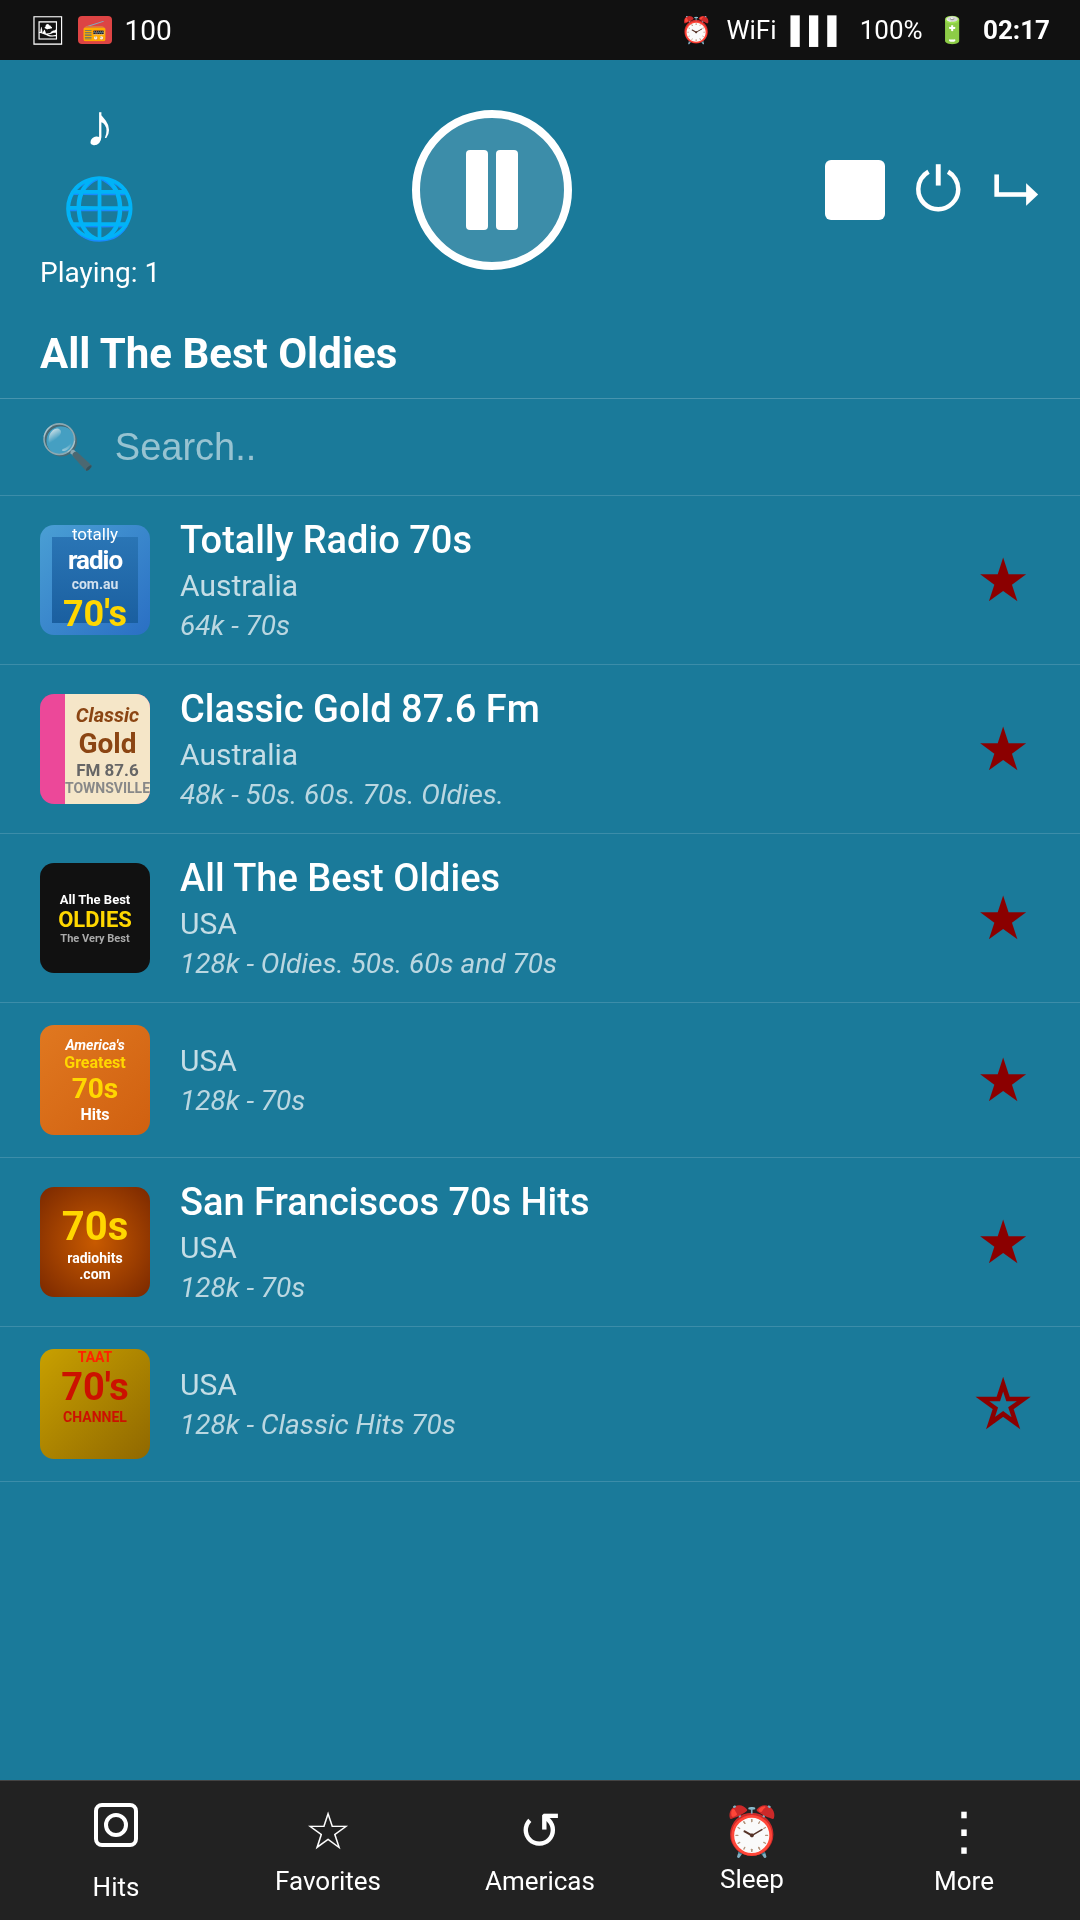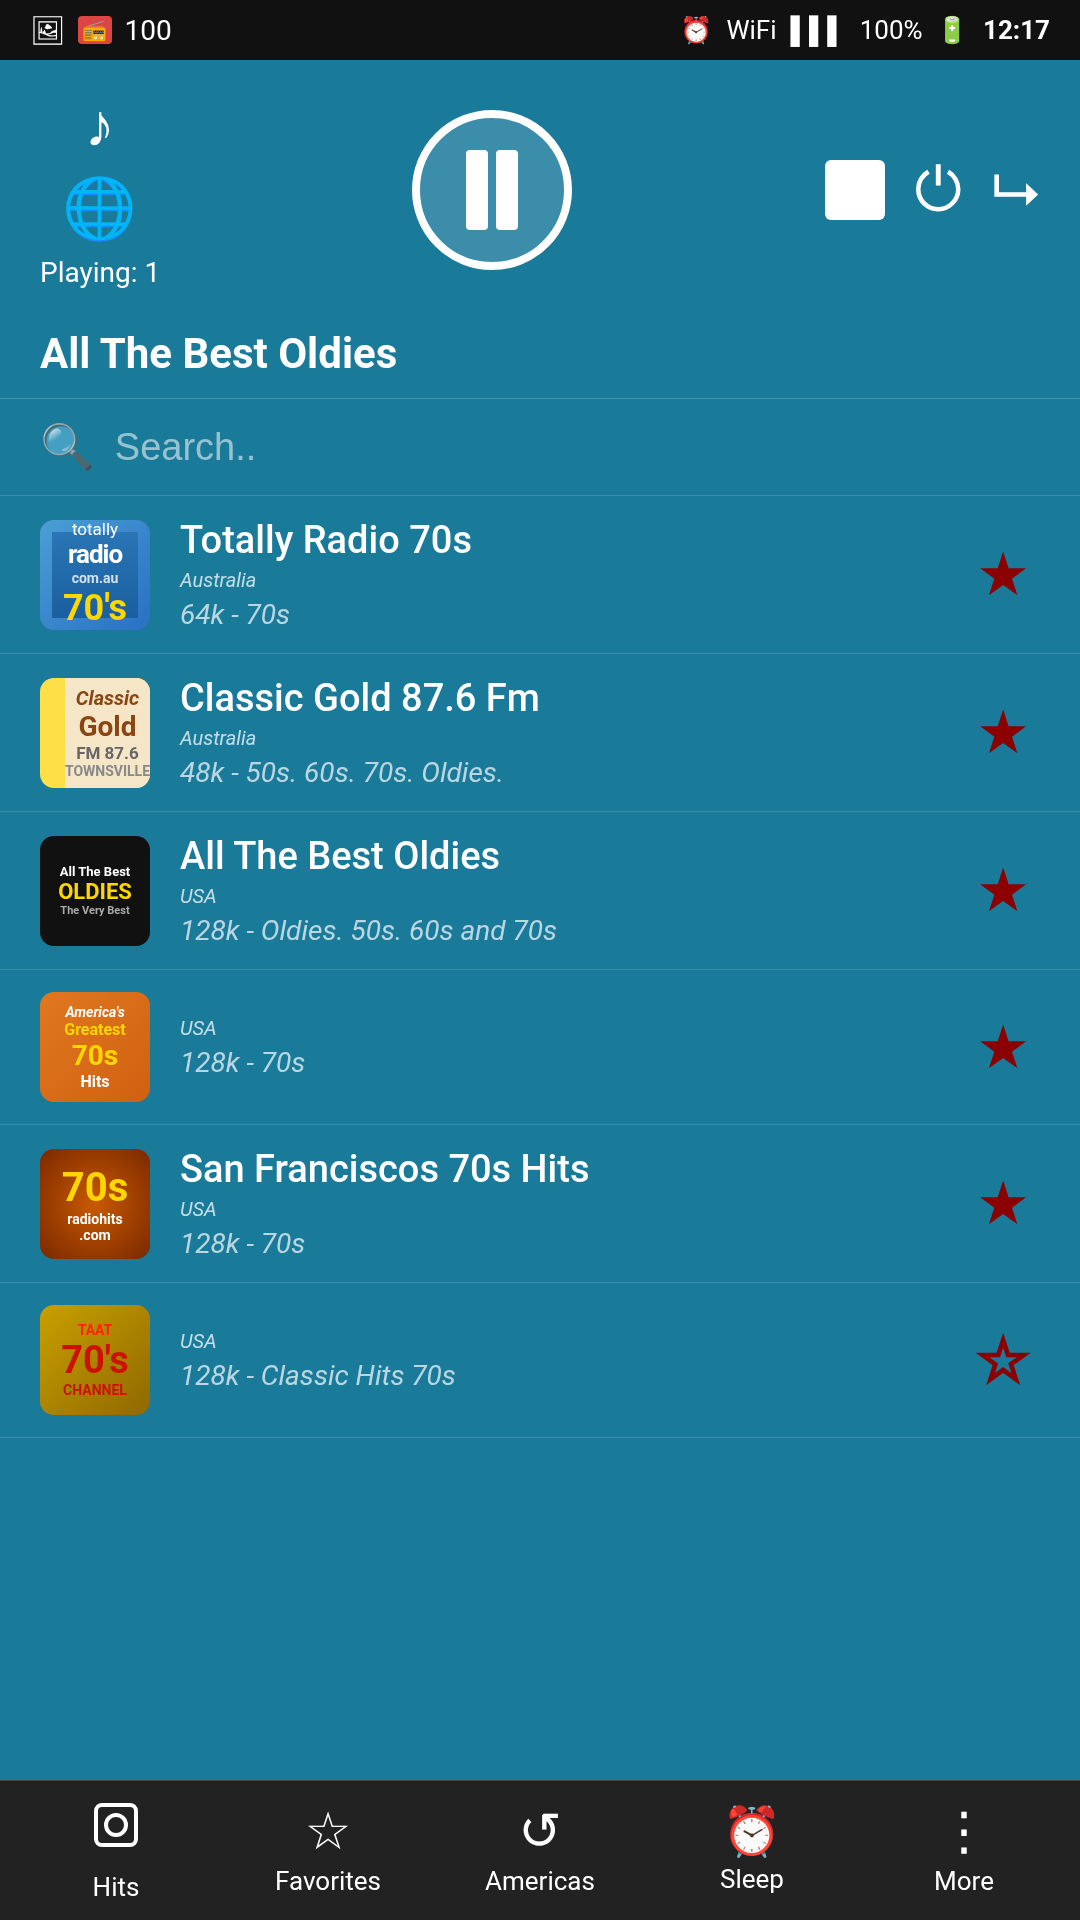--- a/index.html
+++ b/index.html
@@ -156,21 +156,21 @@
     .logo-1 {
       background: linear-gradient(135deg, #4a9fd4, #2a6fc4);
       color: white;
       font-size: 20px;
       text-align: center;
       line-height: 1.2;
       padding: 12px;
     }
     
     .logo-2 {
-      background: #fde047;
+      background: #ec4899;
       color: #8B4513;
       padding-left: 25px;
     }
     
     .logo-3 {
       background: #1a1a1a;
       color: #ffd700;
     }
     
     .logo-4 {
@@ -192,23 +192,22 @@
     .station-info {
       flex: 1;
     }
     .station-name {
       font-size: 38px;
       font-weight: 500;
       color: white;
       margin-bottom: 6px;
     }
     .station-country {
-      font-size: 20px;
+      font-size: 30px;
       color: rgba(255,255,255,0.75);
-      font-style: italic;
       margin-bottom: 6px;
     }
     .station-meta {
       font-size: 28px;
       color: rgba(255,255,255,0.7);
       font-style: italic;
     }
     .star-btn {
       font-size: 60px;
       cursor: pointer;
@@ -334,21 +333,20 @@
       text-align: center;
     }
     .logo-sf .sev { font-size: 40px; font-weight: bold; color: #ffd700; }
     .logo-sf .radio { font-size: 14px; color: #fff; }
     .logo-sf .hits { font-size: 14px; color: #fff; }
 
     .logo-t70 {
       display: flex;
       flex-direction: column;
       align-items: center;
-      justify-content: center;
       width: 100%;
       height: 100%;
       background: linear-gradient(135deg, #c8a000, #906800);
       padding: 0;
       text-align: center;
     }
     .logo-t70 .taat { font-size: 14px; color: #ff2200; font-weight: bold; }
     .logo-t70 .sev { font-size: 38px; font-weight: bold; color: #cc1100; }
     .logo-t70 .channel { font-size: 14px; color: #cc1100; font-weight: bold; }
   </style>
@@ -360,21 +358,21 @@
     <span>🖼</span>
     <span style="font-size:22px;background:#d44;border-radius:4px;padding:2px 5px;font-size:20px;">📻</span>
     <span style="font-size:28px;">100</span>
   </div>
   <div class="status-right">
     <span>⏰</span>
     <span>WiFi</span>
     <span>▌▌▌</span>
     <span>100%</span>
     <span>🔋</span>
-    <span style="font-weight:bold;">12:17</span>
+    <span style="font-weight:bold;">02:17</span>
   </div>
 </div>
 
 <div class="content-area">
 
   <div class="player-header">
     <div class="player-left-icons">
       <div style="display:flex;flex-direction:column;align-items:center;gap:12px;">
         <span class="music-icon">♪</span>
         <span class="globe-icon">🌐</span>

